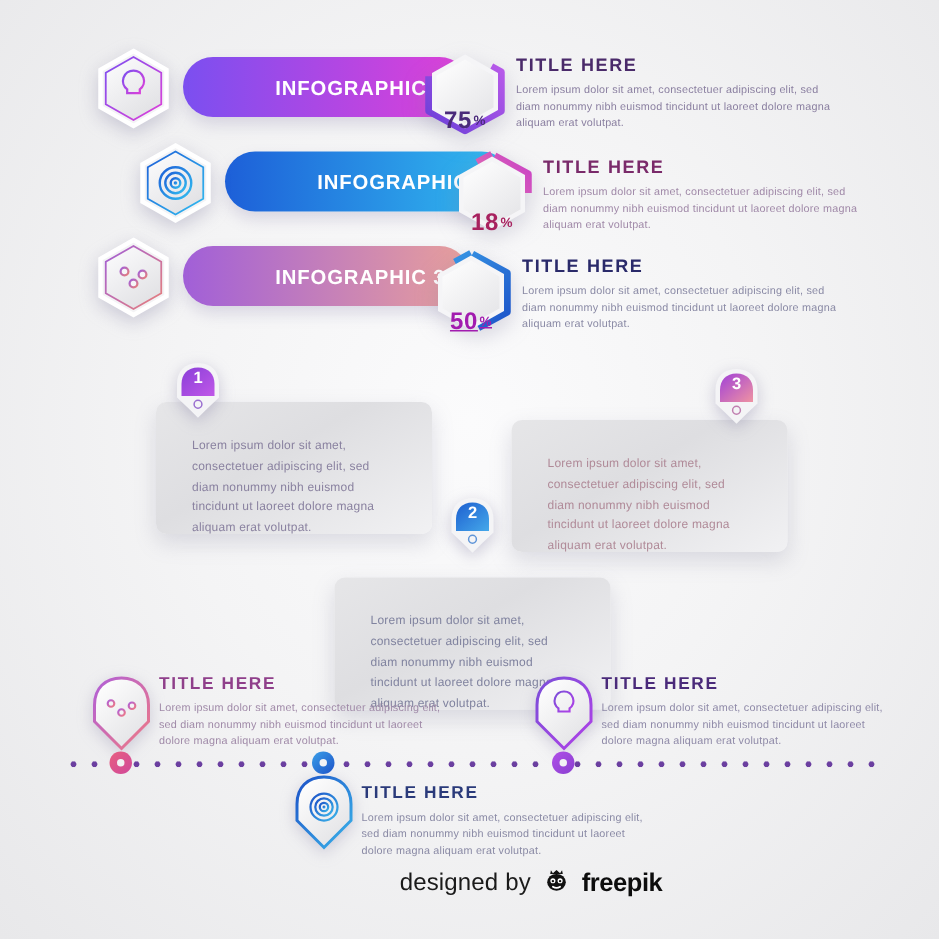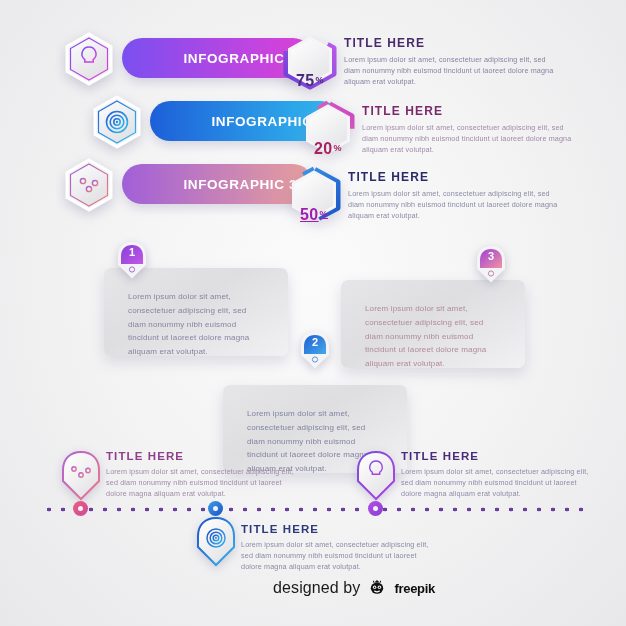--- a/index.html
+++ b/index.html
@@ -175,21 +175,21 @@
     left: 0;
     top: 576px;
     width: 626px;
     display: flex;
     align-items: center;
     justify-content: center;
     gap: 7px;
     margin-left: 41px;
   }
   #footer .fp-by { font-size: 16px; color: #1a1a1a; letter-spacing: .1px; }
-  #footer .fp-name { font-size: 13px; color: #0d0d0d; font-weight: bold; letter-spacing: -.3px; }
+  #footer .fp-name { font-size: 17px; color: #0d0d0d; font-weight: bold; letter-spacing: -.3px; }
   #footer .fp-logo { display: block; }
 </style>
 </head>
 <body>
 
 <div id="stage">
 
   <div class="bar-row" style="left:62px; top:32px; width:260px;">
     <div class="bar-pill" style="background:linear-gradient(90deg,#7b4ff0 0%,#e040d8 100%); width:191px;">
       <span>INFOGRAPHIC 1</span>
@@ -314,21 +314,21 @@
           <linearGradient id="pf2" x1="0.1" y1="0" x2="0.8" y2="1">
             <stop offset="0" stop-color="#ffffff"></stop>
               <stop offset="1" stop-color="#e4e4e7"></stop>
           </linearGradient>
         </defs>
         <polygon points="30,3 54,16 54,42 30,55 6,42 6,16" fill="none" stroke="url(#pr2)" stroke-width="5" stroke-linejoin="round" stroke-dasharray="38 110" stroke-dashoffset="-2"></polygon>
         <polygon points="30,6 50.5,17.5 50.5,40.5 30,52 9.5,40.5 9.5,17.5" fill="url(#pf2)" stroke="#f5f5f7" stroke-width="3"></polygon>
       </svg>
     </div>
     <div class="pct-label" style="color:#a8225f;">
-      <span>20</span>
+      <span>18</span>
         <sup>%</sup>
     </div>
     <div class="pct-text" style="left:64px; top:4px;">
       <h3 style="color:#7a2a6a;">TITLE HERE</h3>
       <p style="color:#a089a8;">Lorem ipsum dolor sit amet, consectetuer adipiscing elit, sed diam nonummy nibh euismod tincidunt ut laoreet dolore magna aliquam erat volutpat.</p>
     </div>
   </div>
 
   <div class="pct-block" style="left:284px; top:166px; width:290px; height:58px;">
     <div class="pct-hex">

